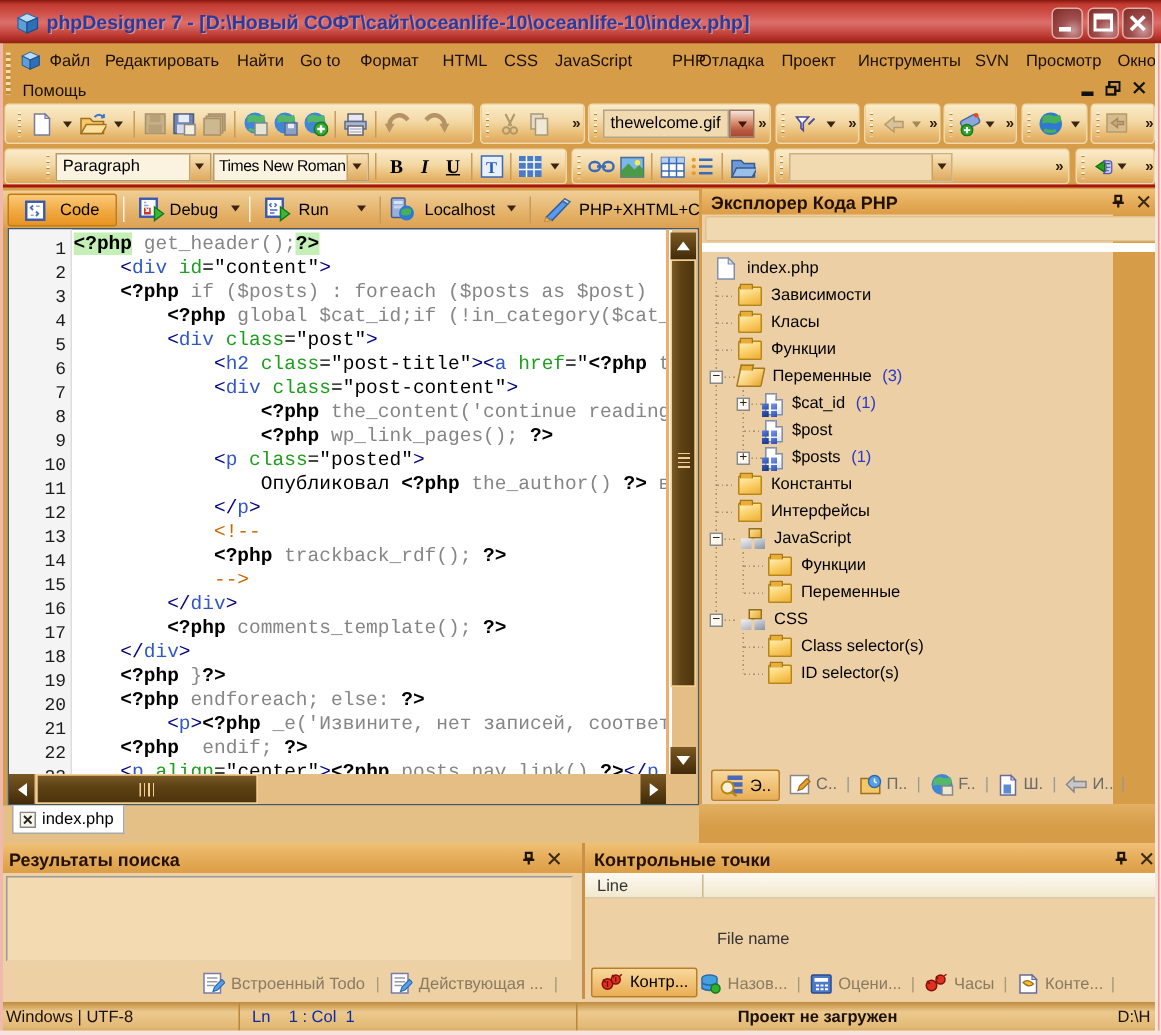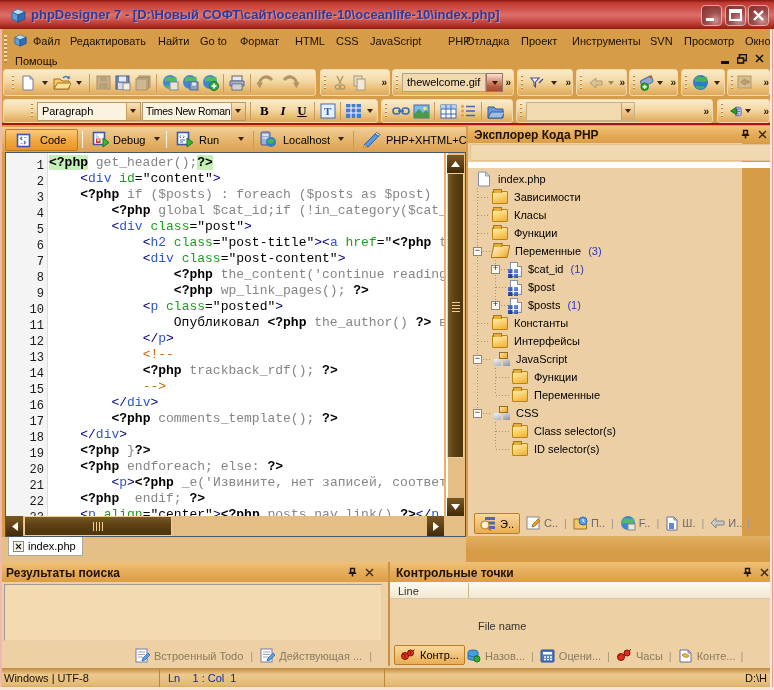--- a/index.html
+++ b/index.html
@@ -805,18 +805,19 @@
         <span style="margin-left:4px;">Конте...</span>
         <span style="margin:0 5px;color:#A89878;">|</span>
       </div>
     </div>
   </div>
   <div class="abs" id="statusbar">
     <div class="abs" style="left:0;top:1px;width:160px;height:20px;border-right:1px solid #B9863A;"></div>
     <div class="abs" style="left:161px;top:1px;width:224px;height:20px;border-right:1px solid #B9863A;"></div>
     <div class="abs" style="left:4px;top:4px;color:#1A1005;">Windows | UTF-8</div>
     <div class="abs" style="left:168px;top:4px;color:#0A2AA8;">Ln&nbsp;&nbsp;&nbsp;&nbsp;1 : Col&nbsp;&nbsp;1</div>
+    <div class="abs" style="left:380px;top:4px;width:330px;text-align:center;font-weight:bold;color:#1A1005;">Проект не загружен</div>
     <div class="abs" style="left:745px;top:4px;color:#1A1005;">D:\H</div>
   </div>
   <div class="abs" style="left:0;top:29px;width:2px;height:661px;background:#F0B9AE;"></div>
   <div class="abs" style="left:770px;top:29px;width:4px;height:661px;background:#F7E2DC;"></div>
   <div class="abs" style="left:772px;top:29px;width:1px;height:661px;background:#E89A8E;"></div>
   <div class="abs" style="left:0;top:687px;width:774px;height:3px;background:#F7E2DC;"></div>
 
 </body></html>

